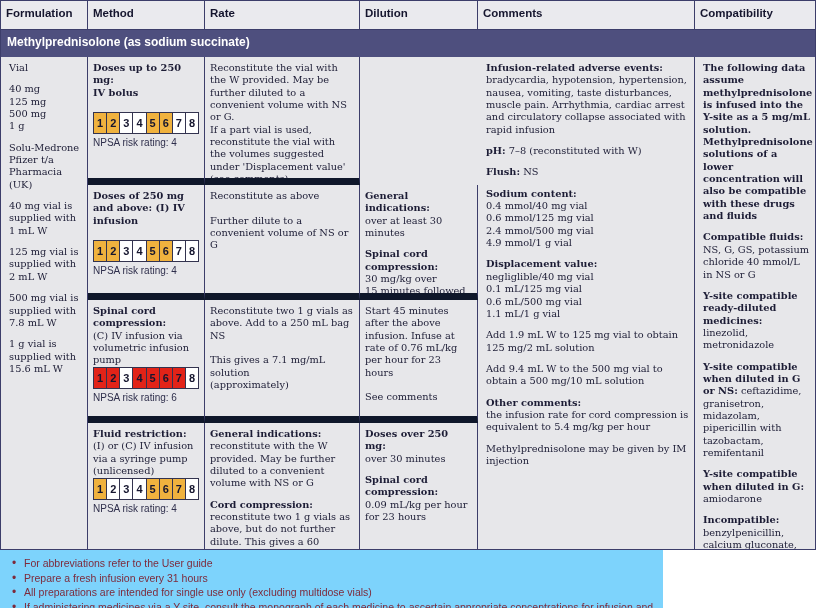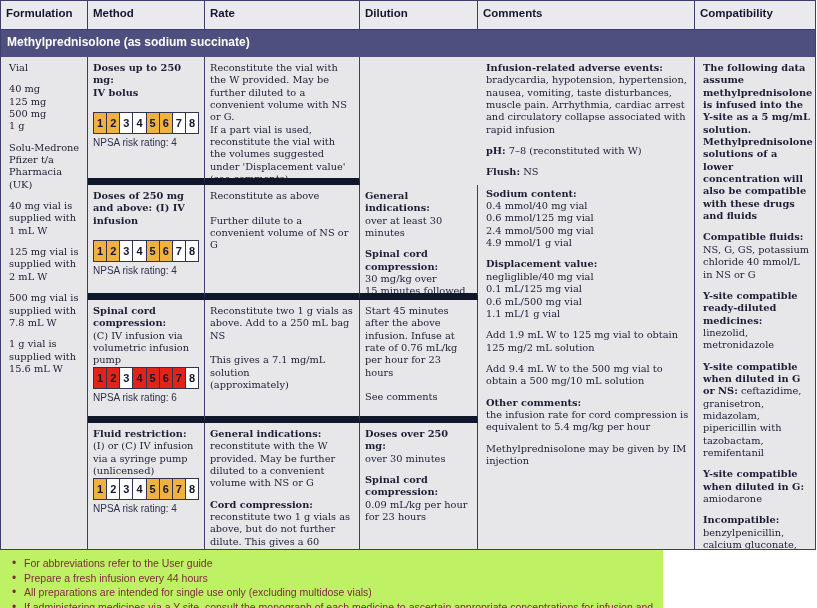--- a/index.html
+++ b/index.html
@@ -1,16 +1,16 @@
 <!DOCTYPE html>
 <html><head>
 <meta charset="utf-8">
 <style>
   html,body{margin:0;padding:0;background:#fff;}
-  .page{width:663px;height:608px;position:relative;background:#bef264;
+  .page{width:663px;height:608px;position:relative;background:#7dd3fc;
         font-family:"DejaVu Serif",serif;color:#1c1c35;}
   .tbl{width:816px;border:1px solid #3c3d6a;box-sizing:border-box;background:#e7e7ea;}
   
   .hdr{display:grid;grid-template-columns:87px 117px 155px 118px 217px 120px;
        height:28px;background:#eaeaee;border-bottom:1px solid #3c3d6a;}
   .hdr .hcell{border-right:1px solid #3c3d6a;box-sizing:border-box;
        font-family:"Liberation Sans",sans-serif;font-weight:bold;font-size:11.5px;
        color:#15152e;padding:6px 0 0 5px;}
   .hdr .hcell:last-child{border-right:none;}
   
@@ -219,18 +219,18 @@
           <p class="para"><strong>Y-site compatible when diluted in G or NS:</strong> <span>ceftazidime, granisetron, midazolam, pipericillin with tazobactam, remifentanil</span></p>
           <p class="para"><strong>Y-site compatible when diluted in G:</strong> <span>amiodarone</span></p>
           <p class="para"><strong class="blk">Incompatible:</strong><span>benzylpenicillin, calcium gluconate, insulin, preparations, propofol</span></p>
         </div>
 
     </div>
   </div>
 
   <div class="footer">
       <p class="para">For abbreviations refer to the User guide</p>
-      <p class="para">Prepare a fresh infusion every 44 hours</p>
+      <p class="para">Prepare a fresh infusion every 31 hours</p>
       <p class="para">All preparations are intended for single use only (excluding multidose vials)</p>
       <p class="para">If administering medicines via a Y-site, consult the monograph of each medicine to ascertain appropriate concentrations for infusion and compatible diluents</p>
     </div>
 
 </div>
 
 </body></html>

